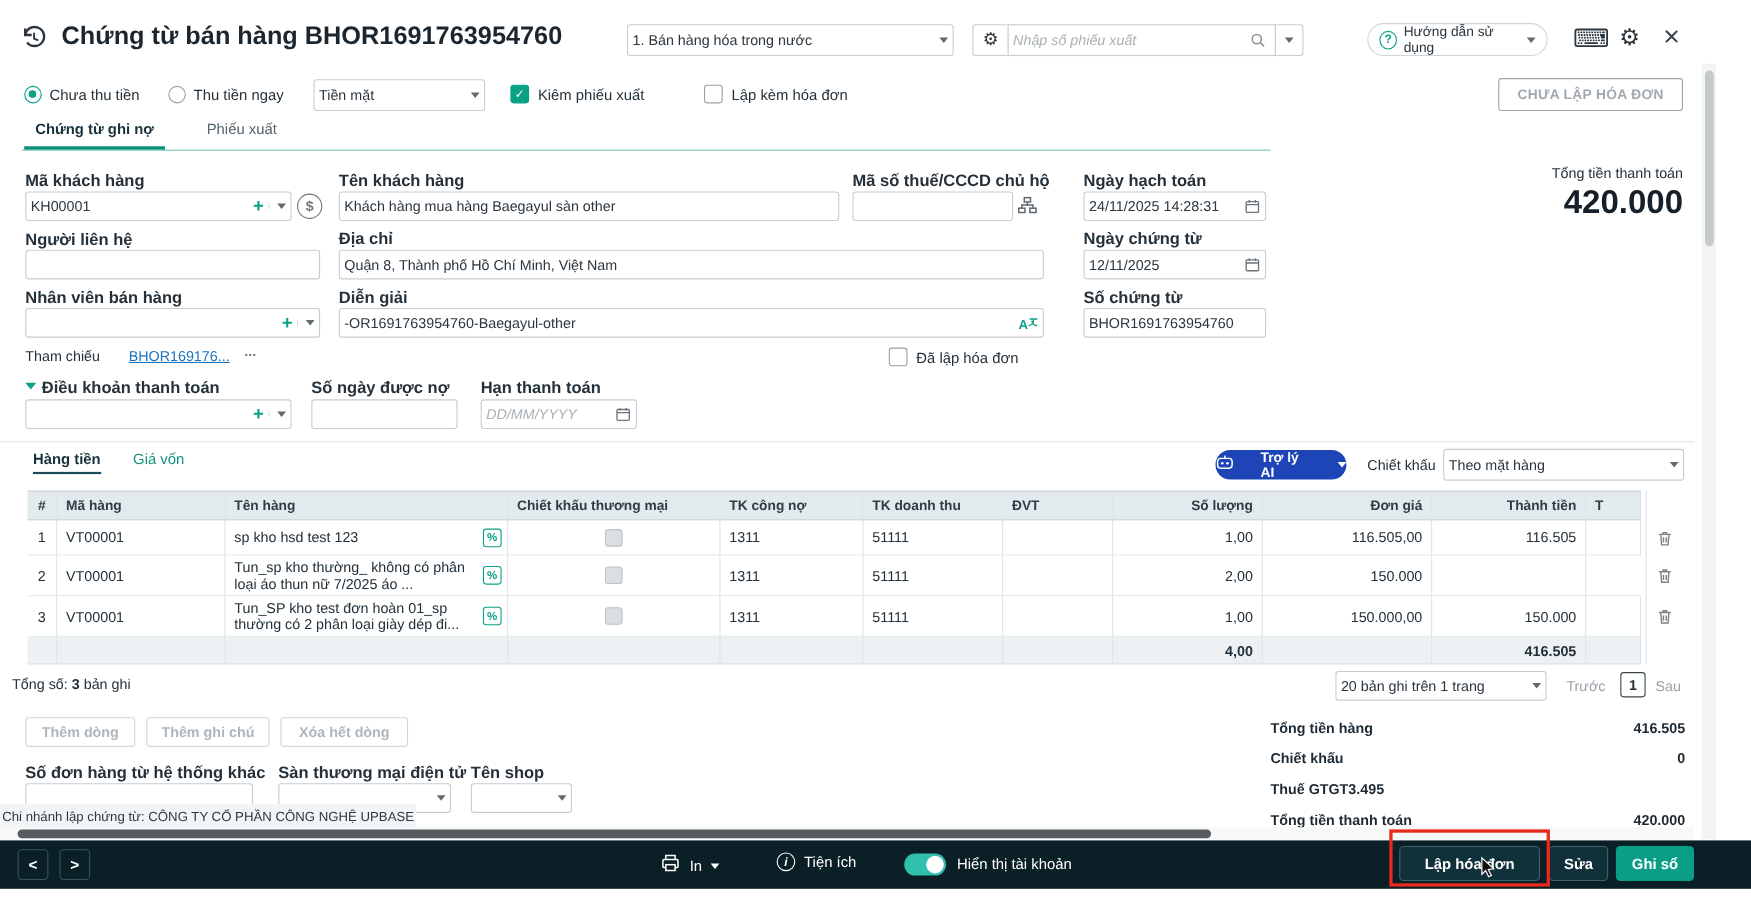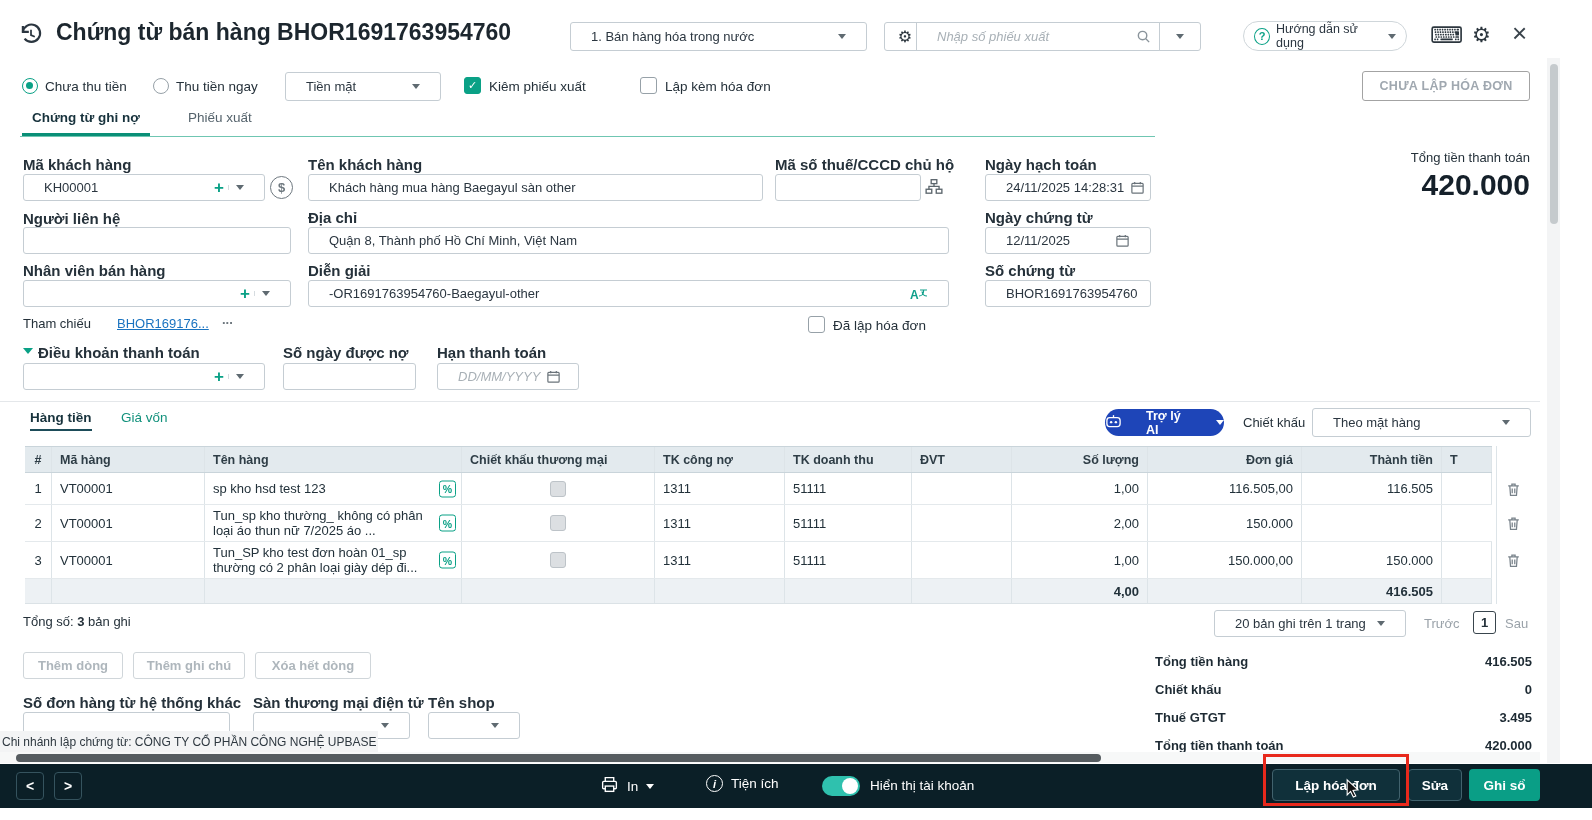--- a/index.html
+++ b/index.html
@@ -6,21 +6,21 @@
 :root{
   --accent:#0aa186; --accent-dark:#0a8f77; --ai-blue:#1e45b8; --link:#1a73c0;
   --bar-bg:#0b1f27; --ghi-so:#0a9e86; --toggle-on:#2fc1ae; --annotation-red:#e8291c;
   --th-bg:#e3eaee;
 }
 body{font-family:"Liberation Sans","DejaVu Sans",sans-serif;background:#e9e9e9}
 .page{position:relative;width:1592px;height:820px;background:#fff;overflow:hidden}
 .abs{position:absolute}
 .lbl{position:absolute;font-size:15px;font-weight:700;color:#25313a;white-space:nowrap}
 .inp{position:absolute;height:27px;border:1px solid #c5cdd3;border-radius:3px;background:#fff;
-     font-size:13px;color:#2b3640;padding:0 20px;display:flex;align-items:center;white-space:nowrap;overflow:hidden}
+     font-size:13px;color:#2b3640;padding:0 4px;display:flex;align-items:center;white-space:nowrap;overflow:hidden}
 input.inp{font-family:inherit;outline:none}
 input.inp::placeholder{color:#a8b0b6;font-style:italic}
 .tri{width:0;height:0;border-left:4px solid transparent;border-right:4px solid transparent;border-top:5px solid #5f6a71;display:inline-block}
 .caretbox{margin-left:auto;display:flex;align-items:center;padding-left:6px}
 .plus{color:var(--accent);font-weight:700;font-size:17px;line-height:1;margin-left:auto;padding:0 4px}
 .radio{position:absolute;width:16px;height:16px;border-radius:50%;border:1.5px solid #97a1a8;background:#fff}
 .radio.on{border-color:var(--accent)}
 .radio.on::after{content:"";position:absolute;left:3px;top:3px;width:7px;height:7px;border-radius:50%;background:var(--accent)}
 .cb{position:absolute;width:17px;height:17px;border-radius:3px;border:1.5px solid #97a1a8;background:#fff;
     display:flex;align-items:center;justify-content:center;font-size:11px;color:#fff;font-weight:700}
@@ -357,21 +357,21 @@
       </svg>
   </span>
   <span class="abs" style="left:1505px;top:552px">
     <svg width="17" height="17" viewBox="0 0 16 16" stroke="#78828a" fill="none" stroke-width="1.2">
         <path d="M3 4.5h10M6.5 4.5V3h3v1.5M4.5 4.5l.7 9h5.6l.7-9"></path>
         <line x1="6.8" y1="7" x2="6.8" y2="11.5"></line>
         <line x1="9.2" y1="7" x2="9.2" y2="11.5"></line>
       </svg>
   </span>
 
-  <div class="abs" style="left:23px;top:614px;font-size:13px;color:#25313a">
+  <div class="abs" style="left:11px;top:614px;font-size:13px;color:#25313a">
     <span>Tổng số:</span>
     <span style="font-weight:700">3</span>
     <span>bản ghi</span>
   </div>
   <div class="inp" style="left:1214px;top:610px;width:192px;height:27px">
     <span>20 bản ghi trên 1 trang</span>
     <span class="caretbox">
         <span class="tri"></span>
       </span>
   </div>
@@ -399,21 +399,21 @@
   </div>
 
   <div class="abs" style="left:1155px;top:654px;width:377px;display:flex;justify-content:space-between">
     <span class="sumlabel">Tổng tiền hàng</span>
     <span class="sumval">416.505</span>
   </div>
   <div class="abs" style="left:1155px;top:682px;width:377px;display:flex;justify-content:space-between">
     <span class="sumlabel">Chiết khấu</span>
     <span class="sumval">0</span>
   </div>
-  <div class="abs" style="left:1155px;top:710px;width:377px;display:flex;justify-content:space-between">
+  <div class="abs" style="left:1155px;top:710px;width:377px;display:flex;justify-content:flex-start">
     <span class="sumlabel">Thuế GTGT</span>
     <span class="sumval">3.495</span>
   </div>
   <div class="abs" style="left:1155px;top:738px;width:377px;display:flex;justify-content:space-between">
     <span class="sumlabel">Tổng tiền thanh toán</span>
     <span class="sumval">420.000</span>
   </div>
 
   <div class="abs" style="left:0;top:731px;height:21px;background:#f3f4f5;display:flex;align-items:center;padding:0 2px;font-size:12px;color:#2e3840;white-space:nowrap">Chi nhánh lập chứng từ: CÔNG TY CỔ PHẦN CÔNG NGHỆ UPBASE</div>
 

